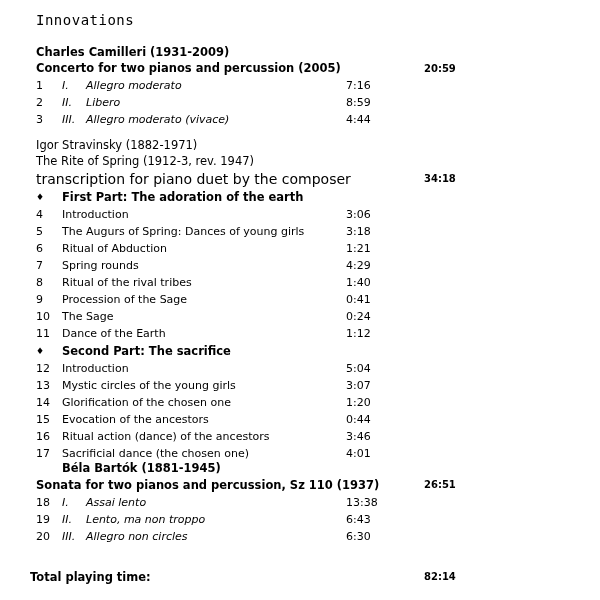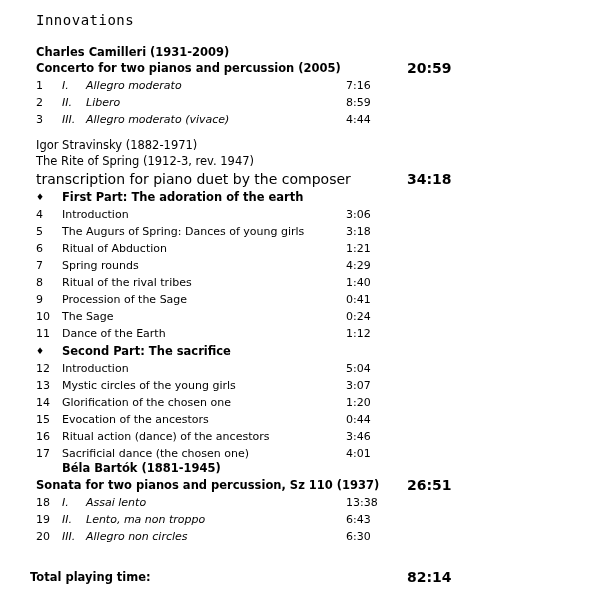--- a/index.html
+++ b/index.html
@@ -80,23 +80,23 @@
     left: 86px;
     font-style: italic;
   }
   .dur {
     position: absolute;
     left: 346px;
     font-size: 11px;
   }
   .total-dur {
     position: absolute;
-    left: 407px;
-    font-weight: bold;
-    font-size: 14px;
+    left: 424px;
+    font-weight: bold;
+    font-size: 10px;
   }
   .section-head {
     position: relative;
     height: 18px;
     line-height: 18px;
     font-weight: bold;
     font-size: 11.5px;
   }
   .section-head .bullet {
     position: absolute;

